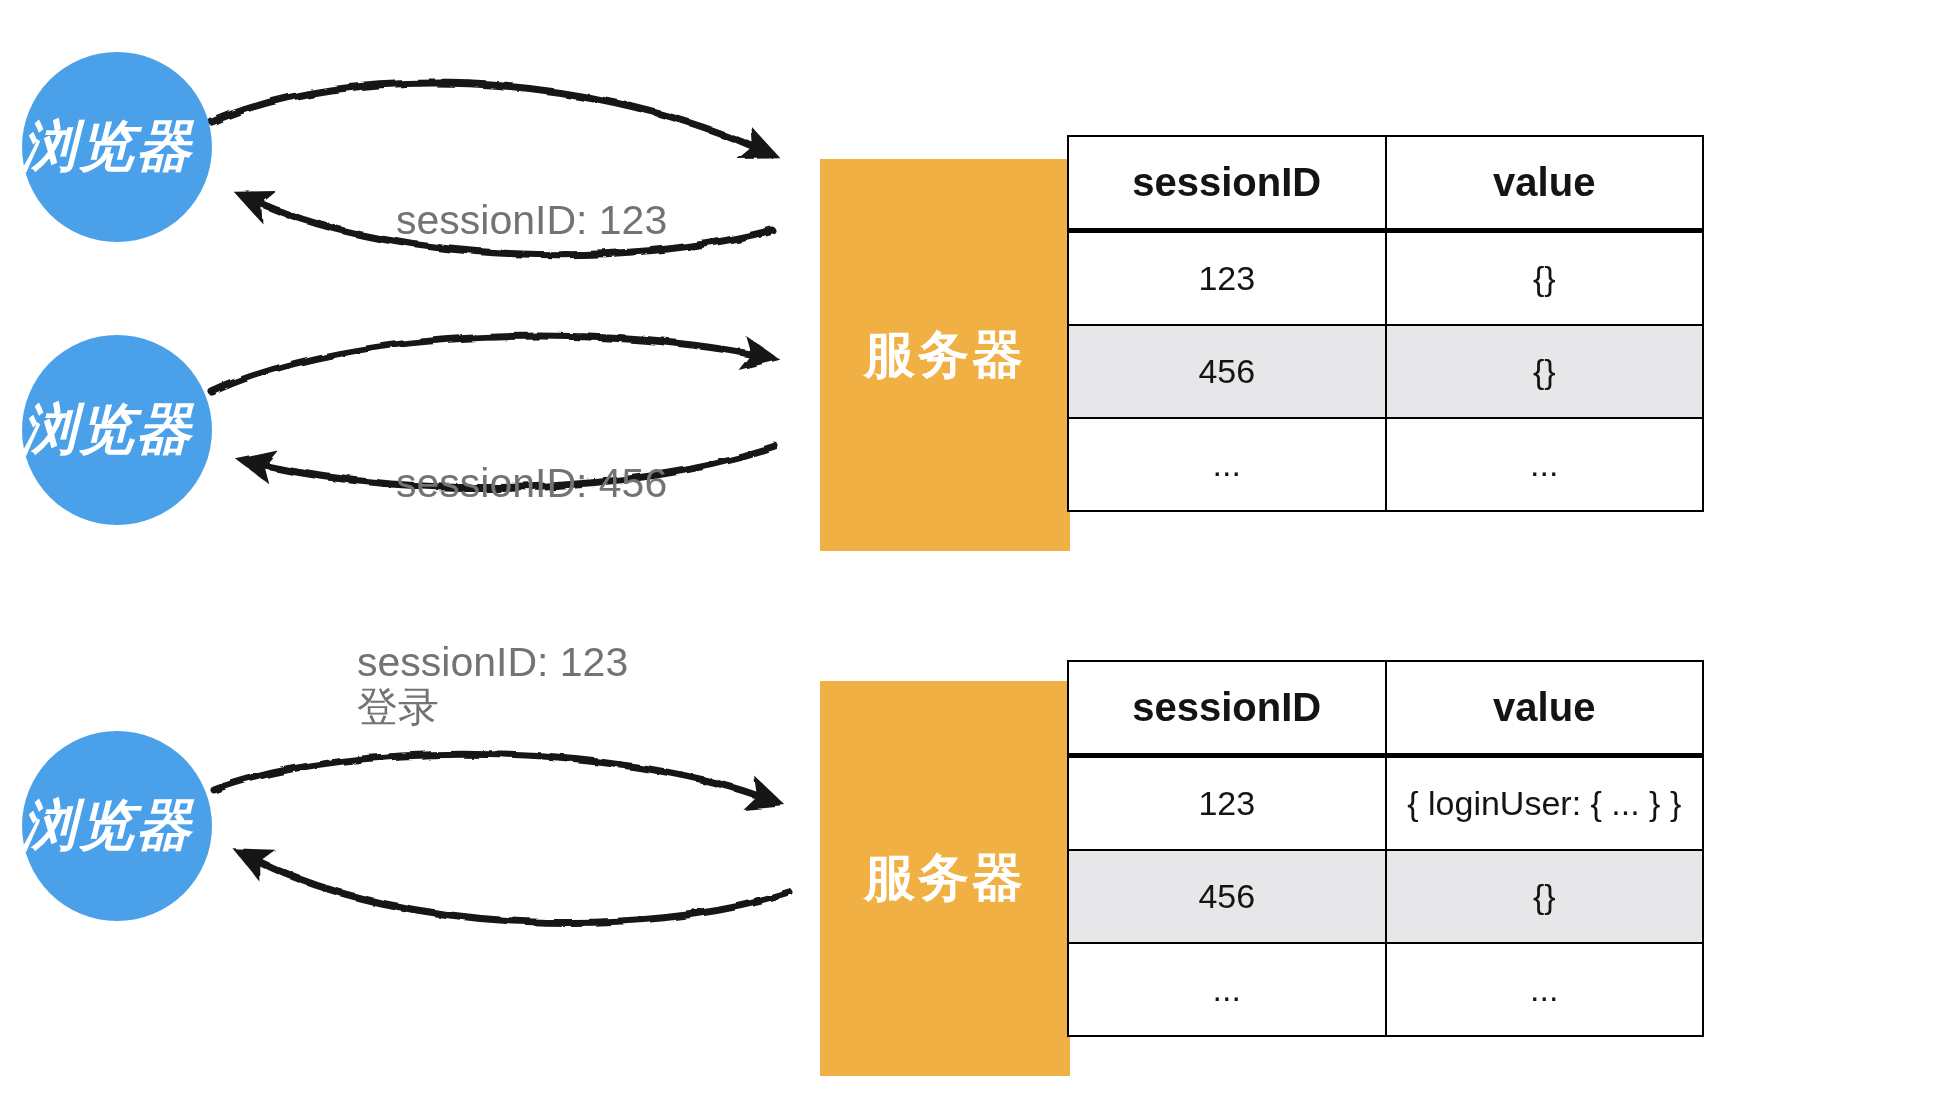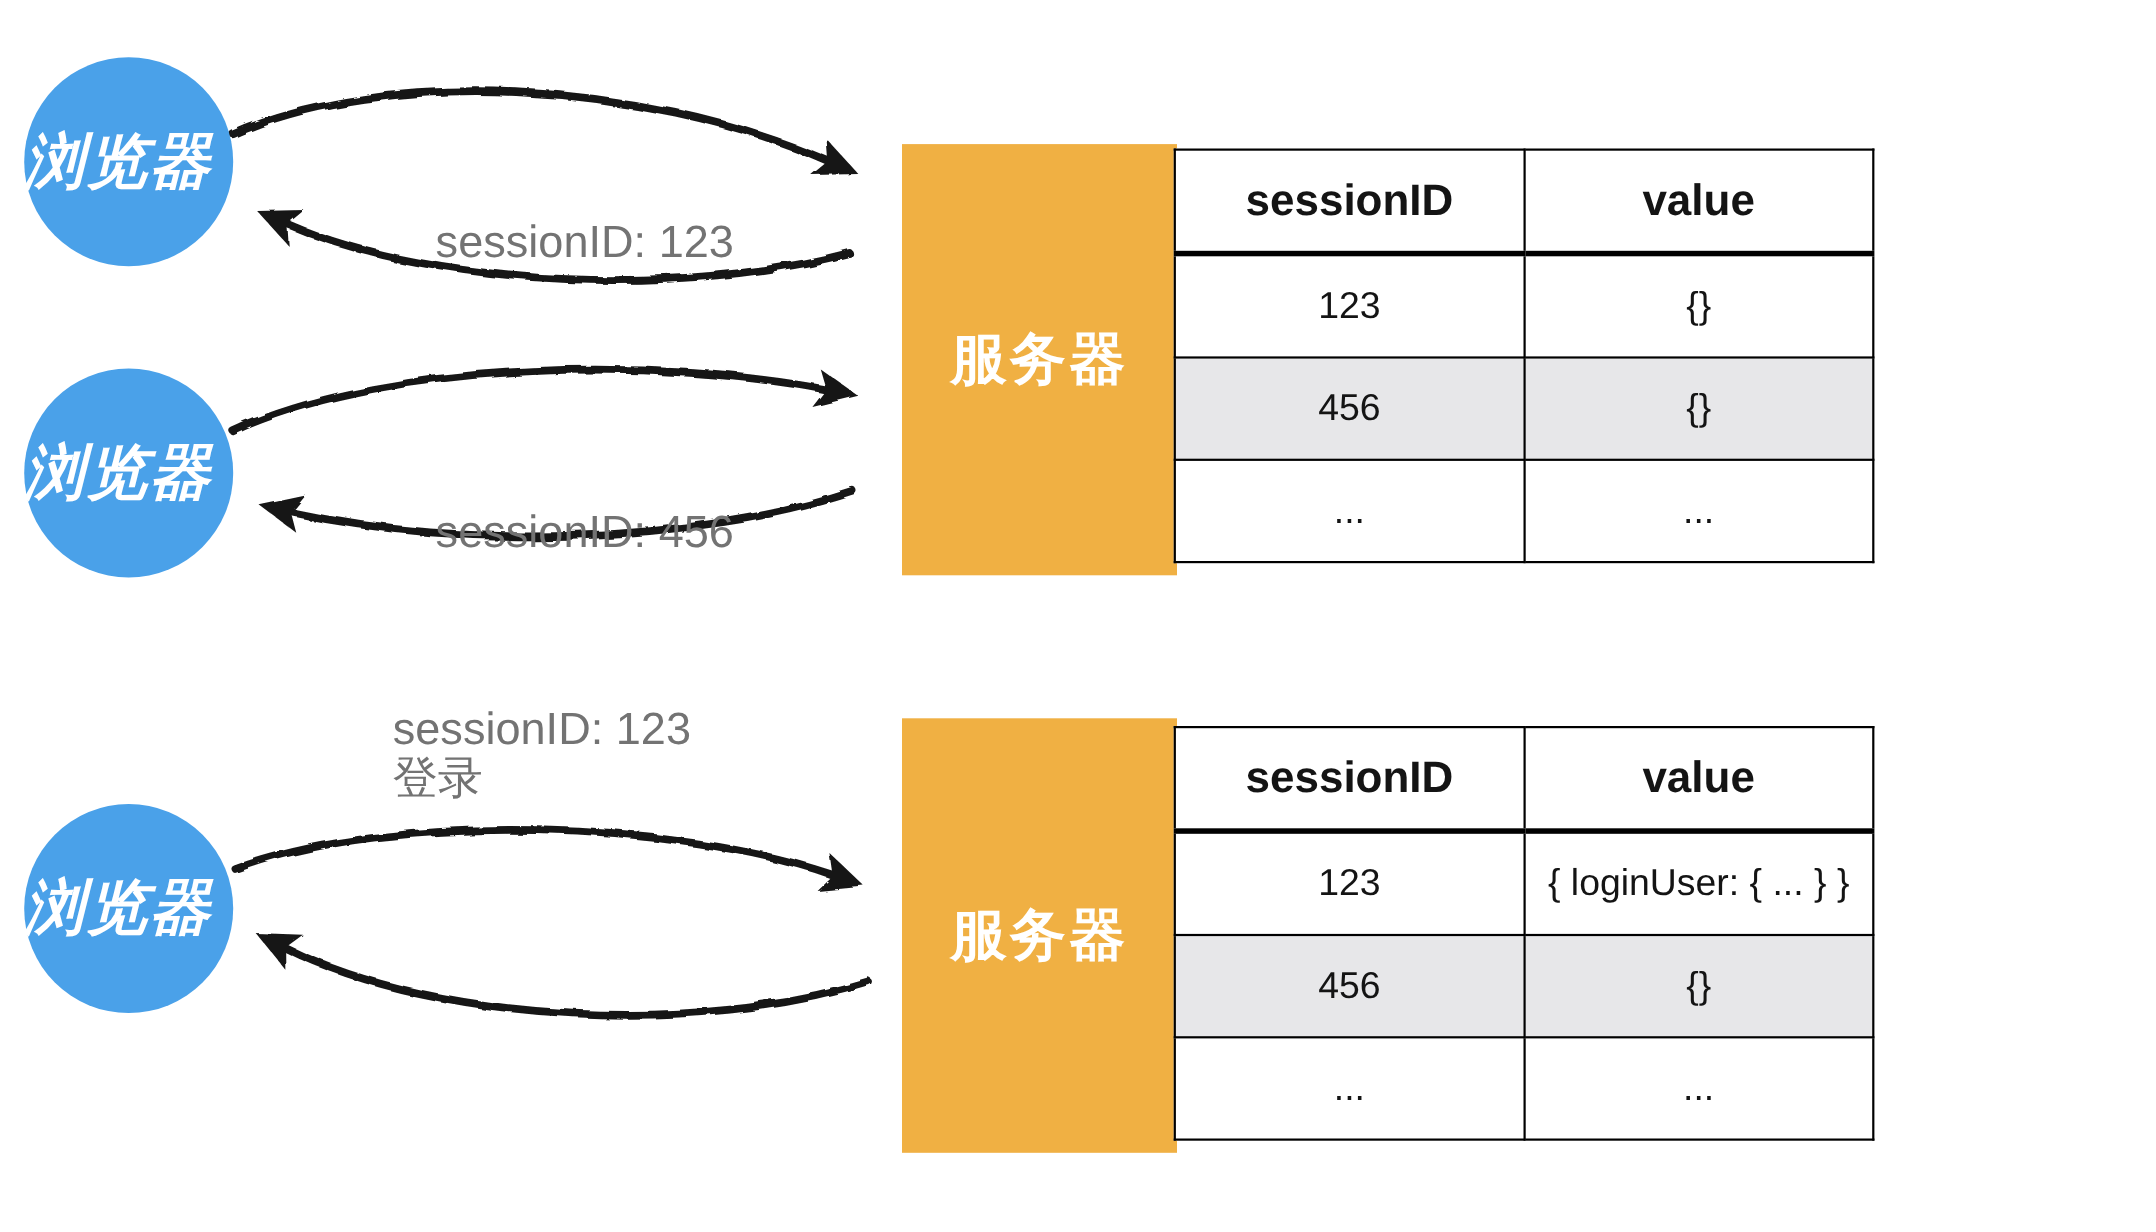--- a/index.html
+++ b/index.html
@@ -21,21 +21,21 @@
     background:var(--blue);color:#fff;display:flex;align-items:center;justify-content:flex-start;
     font-size:55px;font-weight:bold;letter-spacing:2px;font-style:italic;
   }
   .browser.c1{left:22px;top:52px;}
   .browser.c2{left:22px;top:335px;}
   .browser.c3{left:22px;top:731px;}
 
   .server{
     position:absolute;left:820px;width:250px;
     background:var(--orange);color:#fff;display:flex;align-items:center;justify-content:center;
-    font-size:51px;font-weight:bold;letter-spacing:3px;
+    font-size:51px;font-weight:bold;letter-spacing:3px;margin-top:28px;
   }
   .server.s1{top:131px;height:392px;}
   .server.s2{top:653px;height:395px;}
 
   .flow-label{
     position:absolute;font-size:41px;color:#737373;text-align:left;white-space:nowrap;
   }
   .flow-label.f1{left:396px;top:197px;width:240px;}
   .flow-label.f2{left:396px;top:460px;width:240px;}
   .flow-label.f3{left:357px;top:640px;width:240px;line-height:45px;}

